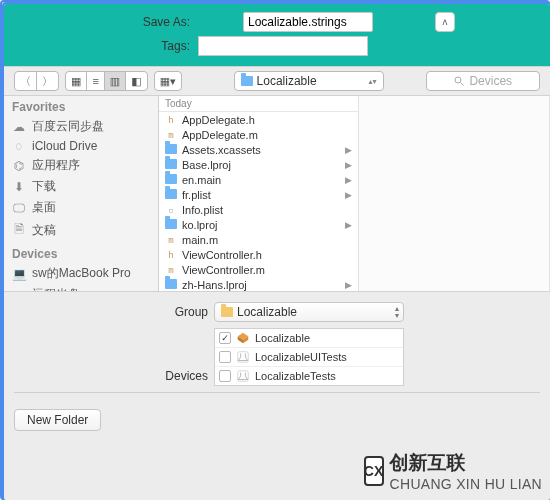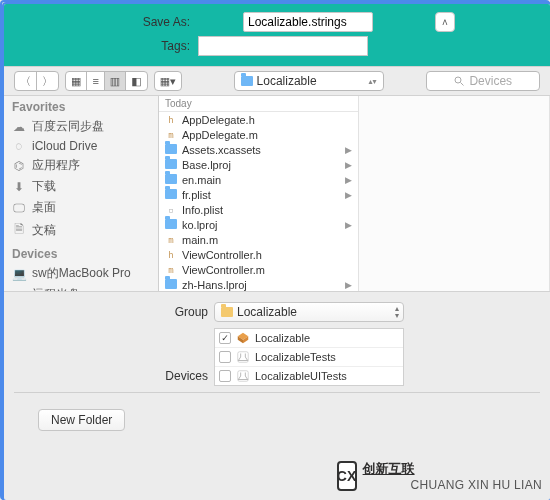--- a/index.html
+++ b/index.html
@@ -230,21 +230,20 @@
     display: inline-flex; align-items: center; justify-content: center;
     font-size: 9px; color: #333;
   }
   .targ-icon { width: 14px; height: 14px; }
 
   .divider-h { border-top: 1px solid #cfcfcf; margin: 4px 0 6px; }
 
   .bottom-bar {
     display: flex; align-items: flex-end;
     padding: 4px 10px 10px;
-    margin-left: 24px;
   }
   .btn {
     border: 1px solid #c6c6c6;
     border-radius: 4px;
     background: linear-gradient(#fff,#f2f2f2);
     padding: 3px 12px;
     font-size: 12px;
   }
 
   .watermark {
@@ -253,22 +252,22 @@
     display: flex; align-items: center; gap: 6px;
     color: #302f2f;
   }
   .watermark .cx {
     width: 20px; height: 30px;
     border: 2px solid #333; border-radius: 4px;
     display: flex; align-items: center; justify-content: center;
     font-weight: 700; font-size: 14px;
     background: #fff;
   }
-  .watermark .t1 { font-size: 13px; font-weight: 700; text-decoration: underline; }
-  .watermark .t2 { font-size: 12px; letter-spacing: 0.3px; color: #555; margin-left: 48px; }
+  .watermark .t1 { font-size: 19px; font-weight: 700; }
+  .watermark .t2 { font-size: 14px; letter-spacing: 0.3px; color: #555; }
 </style>
 </head>
 <body>
 
 <div class="top-area">
   <div class="form-row">
     <div class="form-label">Save As:</div>
     <input class="textfield save-as-input" value="Localizable.strings" style="">
     <span style="width:40px"></span>
     <div class="expand-btn">˄</div>
@@ -427,29 +426,29 @@
             <polygon points="21,9 21,15 12,21 12,15" fill="#d88a3a"></polygon>
           </svg>
           <span>Localizable</span>
         </div>
         <div class="target-row">
           <span class="chk"></span>
           <svg class="targ-icon" viewBox="0 0 24 24">
             <rect x="3" y="3" width="18" height="18" rx="3" fill="#fff" stroke="#bbb"></rect>
             <path d="M8 6v6l-4 6h16l-4-6V6" fill="none" stroke="#888"></path>
           </svg>
-          <span>LocalizableTests</span>
+          <span>LocalizableUITests</span>
         </div>
         <div class="target-row">
           <span class="chk"></span>
           <svg class="targ-icon" viewBox="0 0 24 24">
             <rect x="3" y="3" width="18" height="18" rx="3" fill="#fff" stroke="#bbb"></rect>
             <path d="M8 6v6l-4 6h16l-4-6V6" fill="none" stroke="#888"></path>
           </svg>
-          <span>LocalizableUITests</span>
+          <span>LocalizableTests</span>
         </div>
       </div>
   </div>
   <div class="divider-h"></div>
 </div>
 
 <div class="bottom-bar">
   <div class="btn">New Folder</div>
 </div>
 

